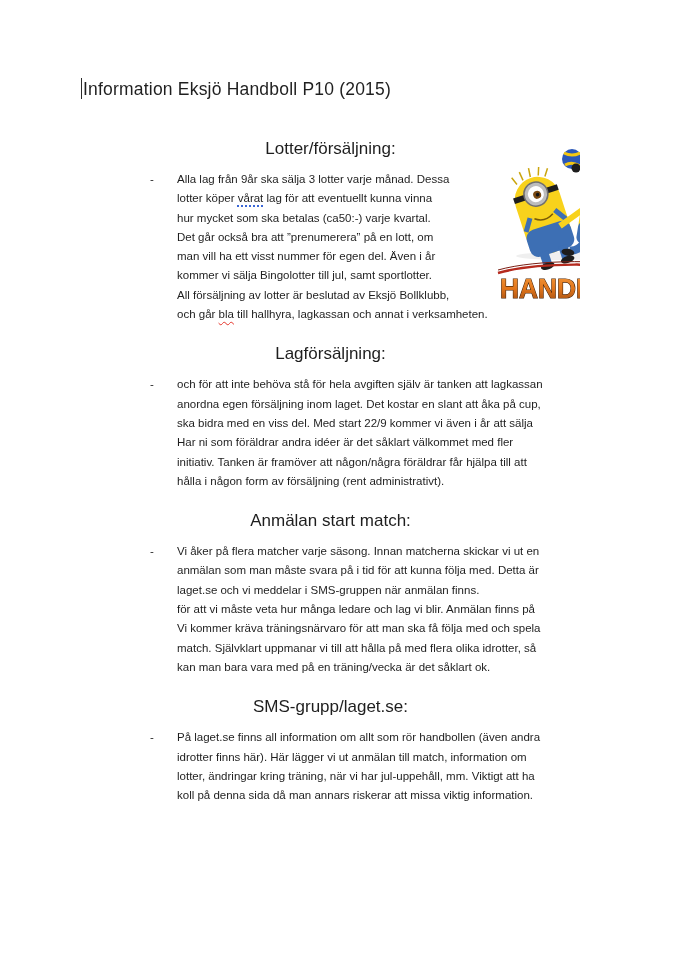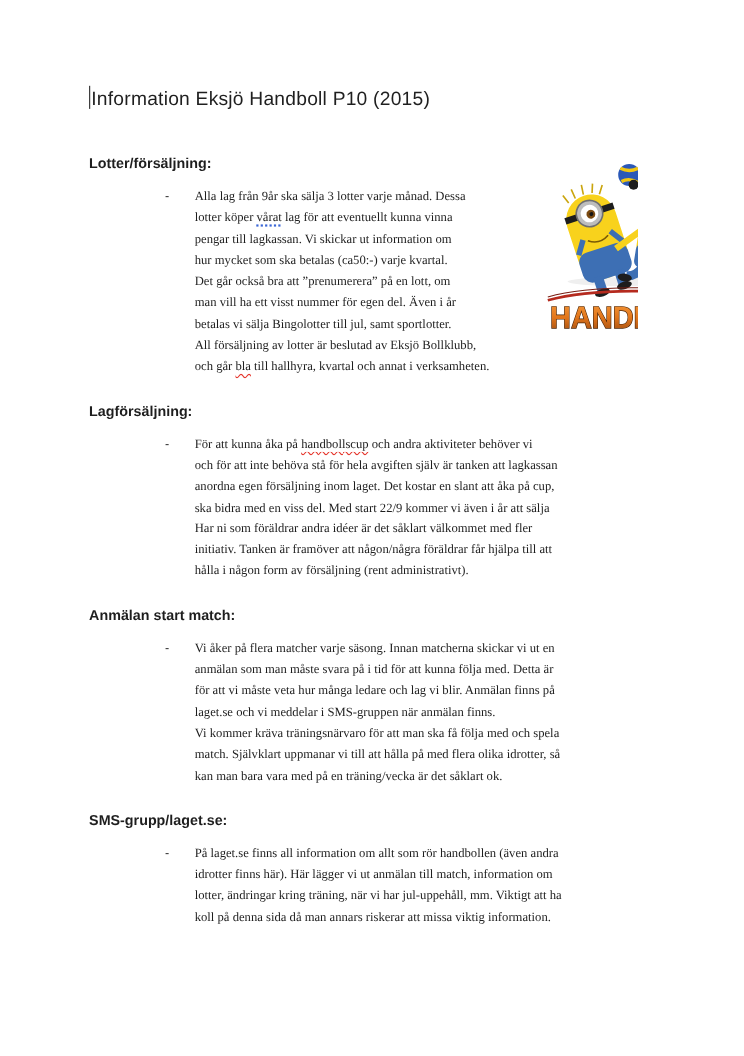--- a/index.html
+++ b/index.html
@@ -10,28 +10,28 @@
   .content { padding-left:81px; padding-right:0; }
   .doc-title {
     margin:0; padding-top:78px; font-size:17.5px; font-weight:400;
     letter-spacing:0.2px; color:#1f1f1f; line-height:22px; white-space:nowrap;
   }
   .caret {
     display:inline-block; width:0; height:21px; border-left:1.5px solid #2b2b2b;
     vertical-align:-4px; margin-right:1px;
   }
   .sec-heading {
-    font-size:13px; font-weight:700; color:#1e1e1e; line-height:15px;
-    margin:22px 0 14px 0; white-space:nowrap;
+    font-size:17px; font-weight:400; color:#1e1e1e; line-height:15px;
+    margin:22px 0 14px 0; white-space:nowrap;text-align:center;
   }
   .sec-heading.first { margin-top:41px; }
   .bullet { display:flex; margin-left:69px; }
   .dash { flex:0 0 27px; font-size:11.5px; line-height:19.3px; }
   .bullet-text { font-size:11.5px; }
-  .line { line-height:19.3px; white-space:nowrap;font-family:Liberation Serif, serif; }
+  .line { line-height:19.3px; white-space:nowrap; }
   .misspelled {
     text-decoration-line:underline; text-decoration-style:wavy;
     text-decoration-color:#e5352b; text-decoration-thickness:1px;
     text-underline-offset:2.5px;
   }
   .grammar {
     text-decoration-line:underline; text-decoration-style:dotted;
     text-decoration-color:#3a66d6; text-decoration-thickness:1.5px;
     text-underline-offset:2.5px;
   }
@@ -47,54 +47,52 @@
   <div class="content">
     <h1 class="doc-title"><span class="caret"></span><span>Information Eksjö Handboll P10 (2015)</span></h1>
     <div>
         <section>
           <div class="sec-heading first">Lotter/försäljning:</div>
           <div class="bullet">
             <span class="dash">-</span>
             <div class="bullet-text">
               <div class="line"><span>Alla lag från 9år ska sälja 3 lotter varje månad. Dessa</span></div>
               <div class="line"><span>lotter köper </span><span class="grammar">vårat</span><span> lag för att eventuellt kunna vinna</span></div>
-              <div class="line"><span>pengar till lagkassan. Vi skickar ut information om</span></div>
               <div class="line"><span>hur mycket som ska betalas (ca50:-) varje kvartal.</span></div>
               <div class="line"><span>Det går också bra att ”prenumerera” på en lott, om</span></div>
               <div class="line"><span>man vill ha ett visst nummer för egen del. Även i år</span></div>
-              <div class="line"><span>betalas vi sälja Bingolotter till jul, samt sportlotter.</span></div>
+              <div class="line"><span>kommer vi sälja Bingolotter till jul, samt sportlotter.</span></div>
               <div class="line"><span>All försäljning av lotter är beslutad av Eksjö Bollklubb,</span></div>
-              <div class="line"><span>och går </span><span class="misspelled">bla</span><span> till hallhyra, kvartal och annat i verksamheten.</span></div>
+              <div class="line"><span>och går </span><span class="misspelled">bla</span><span> till hallhyra, lagkassan och annat i verksamheten.</span></div>
             </div>
           </div>
         </section>
         <section>
           <div class="sec-heading">Lagförsäljning:</div>
           <div class="bullet">
             <span class="dash">-</span>
             <div class="bullet-text">
-              <div class="line"><span>För att kunna åka på </span><span class="misspelled">handbollscup</span><span> och andra aktiviteter behöver vi</span></div>
               <div class="line"><span>och för att inte behöva stå för hela avgiften själv är tanken att lagkassan</span></div>
               <div class="line"><span>anordna egen försäljning inom laget. Det kostar en slant att åka på cup,</span></div>
               <div class="line"><span>ska bidra med en viss del. Med start 22/9 kommer vi även i år att sälja</span></div>
               <div class="line"><span>Har ni som föräldrar andra idéer är det såklart välkommet med fler</span></div>
               <div class="line"><span>initiativ. Tanken är framöver att någon/några föräldrar får hjälpa till att</span></div>
               <div class="line"><span>hålla i någon form av försäljning (rent administrativt).</span></div>
             </div>
           </div>
         </section>
         <section>
           <div class="sec-heading">Anmälan start match:</div>
           <div class="bullet">
             <span class="dash">-</span>
             <div class="bullet-text">
               <div class="line"><span>Vi åker på flera matcher varje säsong. Innan matcherna skickar vi ut en</span></div>
               <div class="line"><span>anmälan som man måste svara på i tid för att kunna följa med. Detta är</span></div>
+              <div class="line"><span>laget.se och vi meddelar i SMS-gruppen när anmälan finns.</span></div>
               <div class="line"><span>för att vi måste veta hur många ledare och lag vi blir. Anmälan finns på</span></div>
-              <div class="line"><span>laget.se och vi meddelar i SMS-gruppen när anmälan finns.</span></div>
               <div class="line"><span>Vi kommer kräva träningsnärvaro för att man ska få följa med och spela</span></div>
               <div class="line"><span>match. Självklart uppmanar vi till att hålla på med flera olika idrotter, så</span></div>
               <div class="line"><span>kan man bara vara med på en träning/vecka är det såklart ok.</span></div>
             </div>
           </div>
         </section>
         <section>
           <div class="sec-heading">SMS-grupp/laget.se:</div>
           <div class="bullet">
             <span class="dash">-</span>

